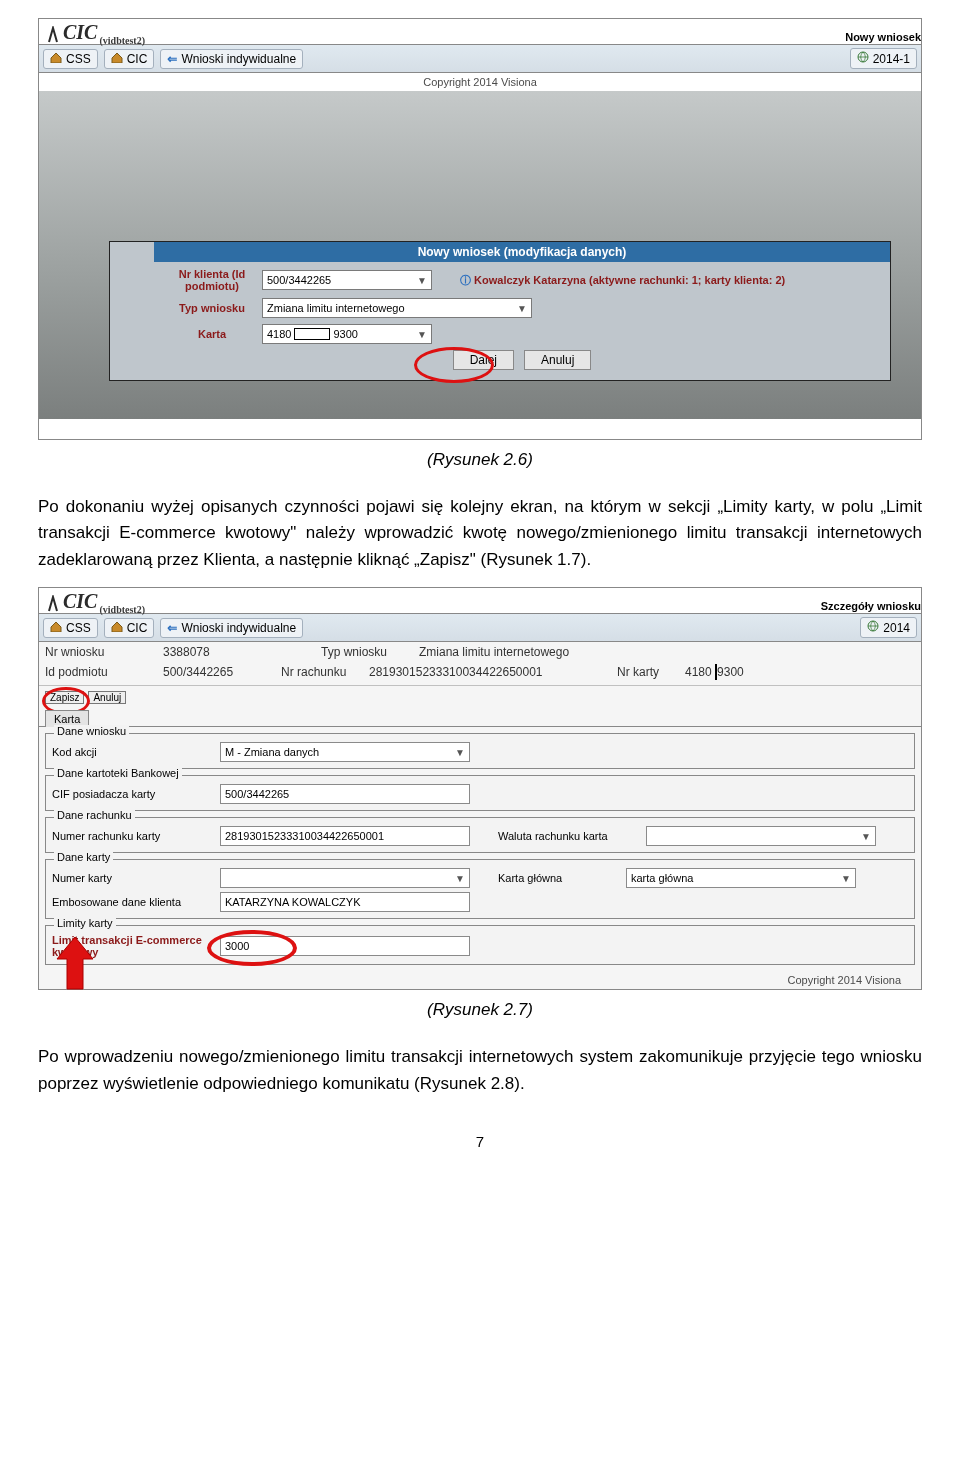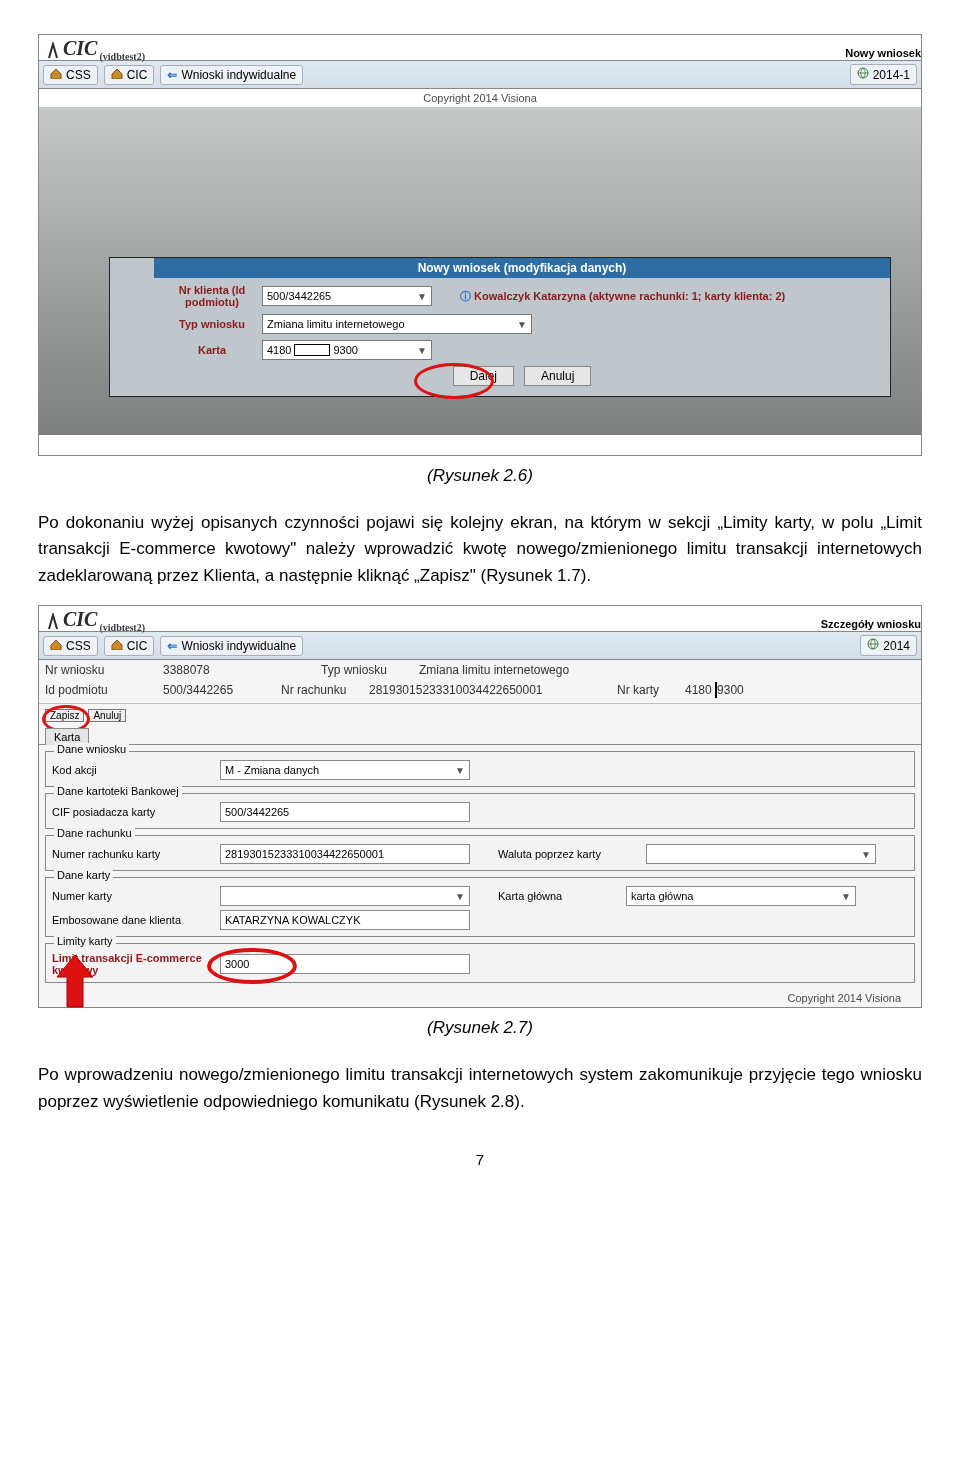--- a/index.html
+++ b/index.html
@@ -28,21 +28,21 @@
   .page-num {
     text-align: center;
     font-size: 15px;
     margin-top: 36px;
   }
 
   
   .shot {
     border: 1px solid #888;
     background: #fff;
-    margin: 16px 0 4px 0;
+    margin: 0 0 4px 0;
     position: relative;
   }
   .shot1 { height: 420px; }
   .logo-row {
     display: flex;
     align-items: flex-end;
     gap: 6px;
     padding: 2px 6px 0 6px;
   }
   .cic {
@@ -449,21 +449,21 @@
             </div>
           </div>
 
           <div class="fs">
             <span class="fs-leg">Dane rachunku</span>
             <div class="frow">
               <span class="flabel">Numer rachunku karty</span>
               <div class="finput" style="width:240px;">
                 <span>28193015233310034422650001</span>
               </div>
-              <span class="flabel" style="width:140px; margin-left:20px;">Waluta poprzez karty</span>
+              <span class="flabel" style="width:140px; margin-left:20px;">Waluta rachunku karta</span>
               <div class="finput" style="width:220px;">
                 <span></span>
                 <span class="arrow">▼</span>
               </div>
             </div>
           </div>
 
           <div class="fs">
             <span class="fs-leg">Dane karty</span>
             <div class="frow">

